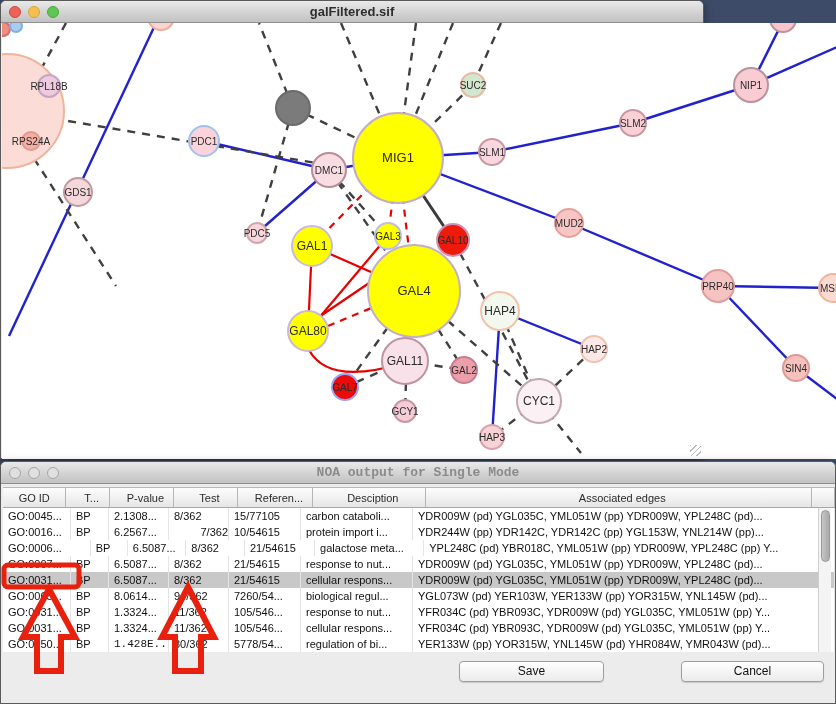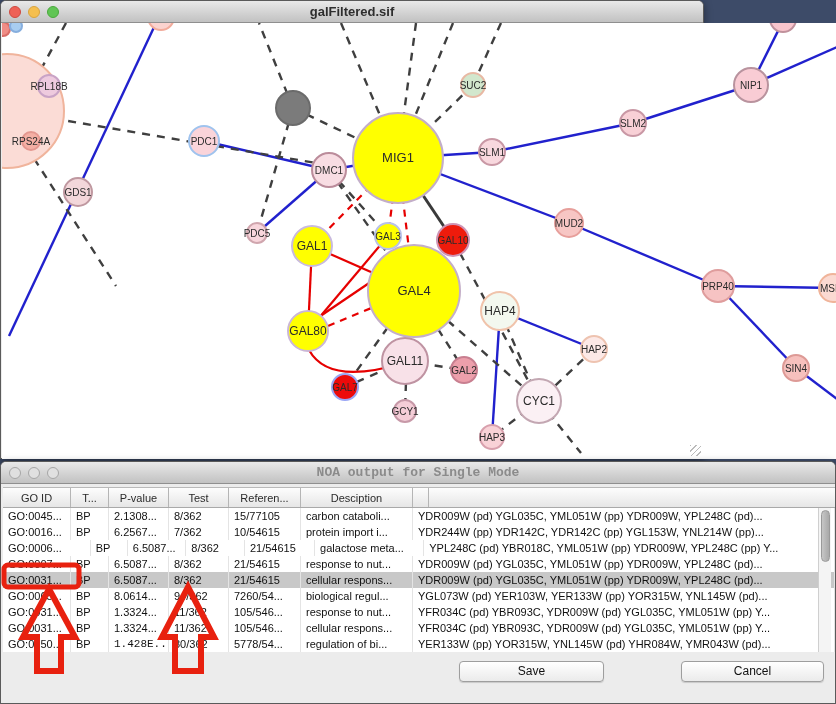--- a/index.html
+++ b/index.html
@@ -185,45 +185,46 @@
 <div class="window" id="win-table">
   <div class="titlebar">
     <div class="lights">
       <div class="light off"></div>
       <div class="light off"></div>
       <div class="light off"></div>
     </div>
     <div class="title">NOA output for Single Mode</div>
   </div>
 
-  <div id="tbl-header" style="width: 832px;">
+  <div id="tbl-header" style="width: 832px; gap: 8px;">
       <div class="hcell" style="width: 68px;">GO ID</div>
       <div class="hcell" style="width: 38px;">T...</div>
       <div class="hcell" style="width: 60px;">P-value</div>
       <div class="hcell" style="width: 60px;">Test</div>
       <div class="hcell" style="width: 72px;">Referen...</div>
       <div class="hcell" style="width: 112px;">Desciption</div>
+      <div class="hcell" style="width: 406px;">Associated edges</div>
       <div class="hcell" style="width: 16px;"></div>
     </div>
   <div id="tbl-body" style="width: 832px;">
       <div class="trow">
         <div class="tcell" style="width: 68px;">GO:0045...</div>
         <div class="tcell" style="width: 38px;">BP</div>
         <div class="tcell" style="width: 60px;">2.1308...</div>
         <div class="tcell" style="width: 60px;">8/362</div>
         <div class="tcell" style="width: 72px;">15/77105</div>
         <div class="tcell" style="width: 112px;">carbon cataboli...</div>
         <div class="tcell" style="width: 406px;">YDR009W (pd) YGL035C, YML051W (pp) YDR009W, YPL248C (pd)...</div>
         <div class="tcell" style="width: 16px;"></div>
       </div>
       <div class="trow">
         <div class="tcell" style="width: 68px;">GO:0016...</div>
         <div class="tcell" style="width: 38px;">BP</div>
         <div class="tcell" style="width: 60px;">6.2567...</div>
-        <div class="tcell" style="width: 60px;">7/362</div>
+        <div class="tcell" style="width: 60px; text-align: right;">7/362</div>
         <div class="tcell" style="width: 72px;">10/54615</div>
         <div class="tcell" style="width: 112px;">protein import i...</div>
         <div class="tcell" style="width: 406px;">YDR244W (pp) YDR142C, YDR142C (pp) YGL153W, YNL214W (pp)...</div>
         <div class="tcell" style="width: 16px;"></div>
       </div>
       <div class="trow">
         <div class="tcell" style="width: 90px;">GO:0006...</div>
         <div class="tcell" style="width: 38px;">BP</div>
         <div class="tcell" style="width: 60px;">6.5087...</div>
         <div class="tcell" style="width: 60px;">8/362</div>

